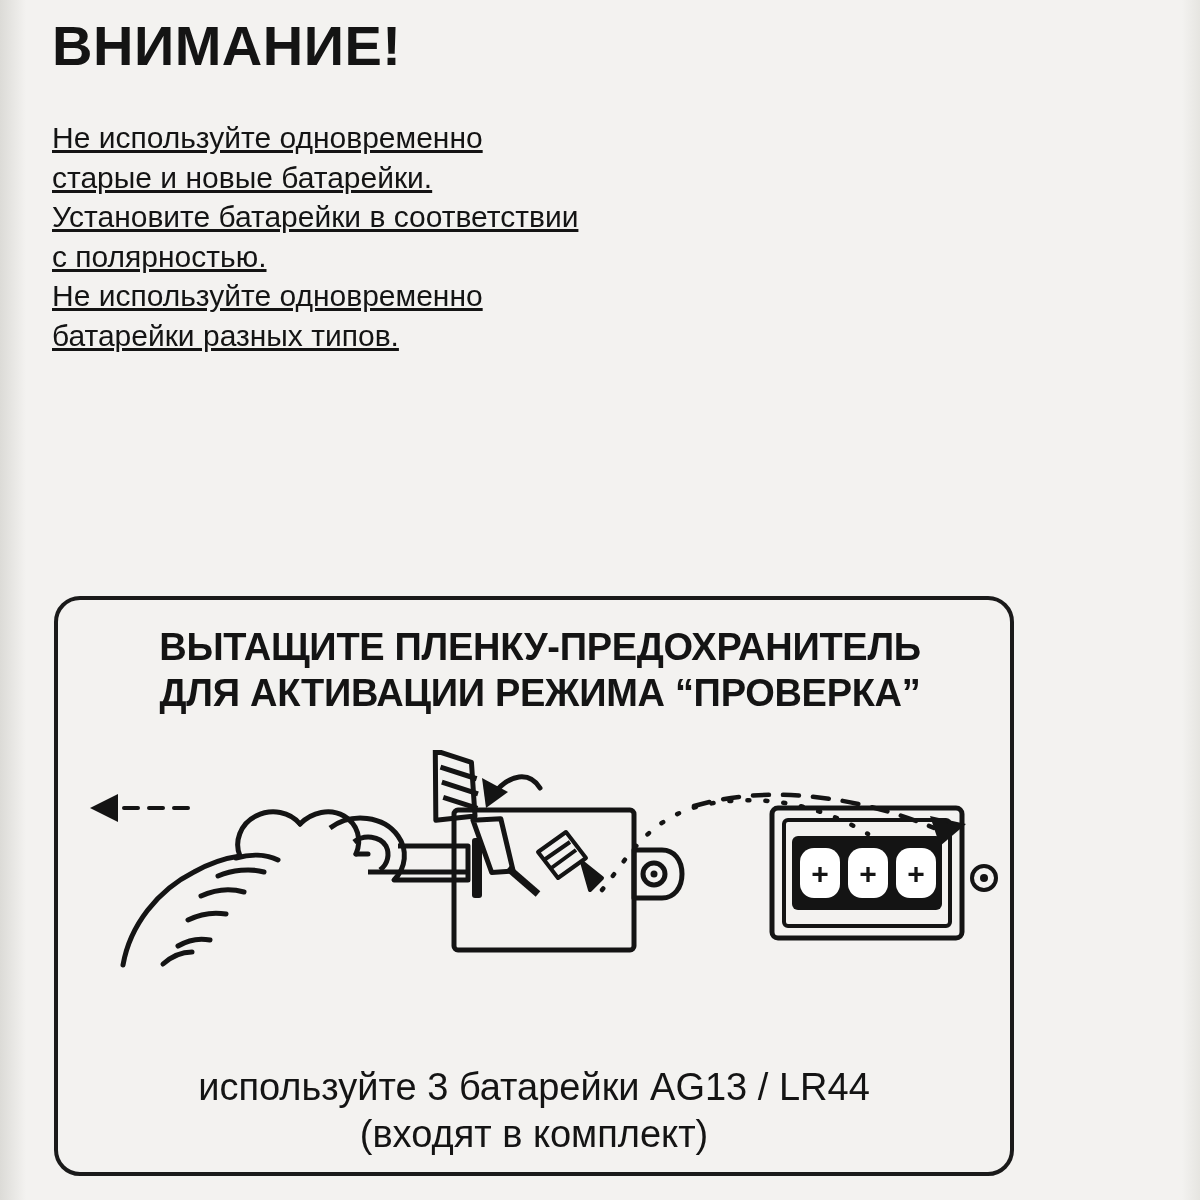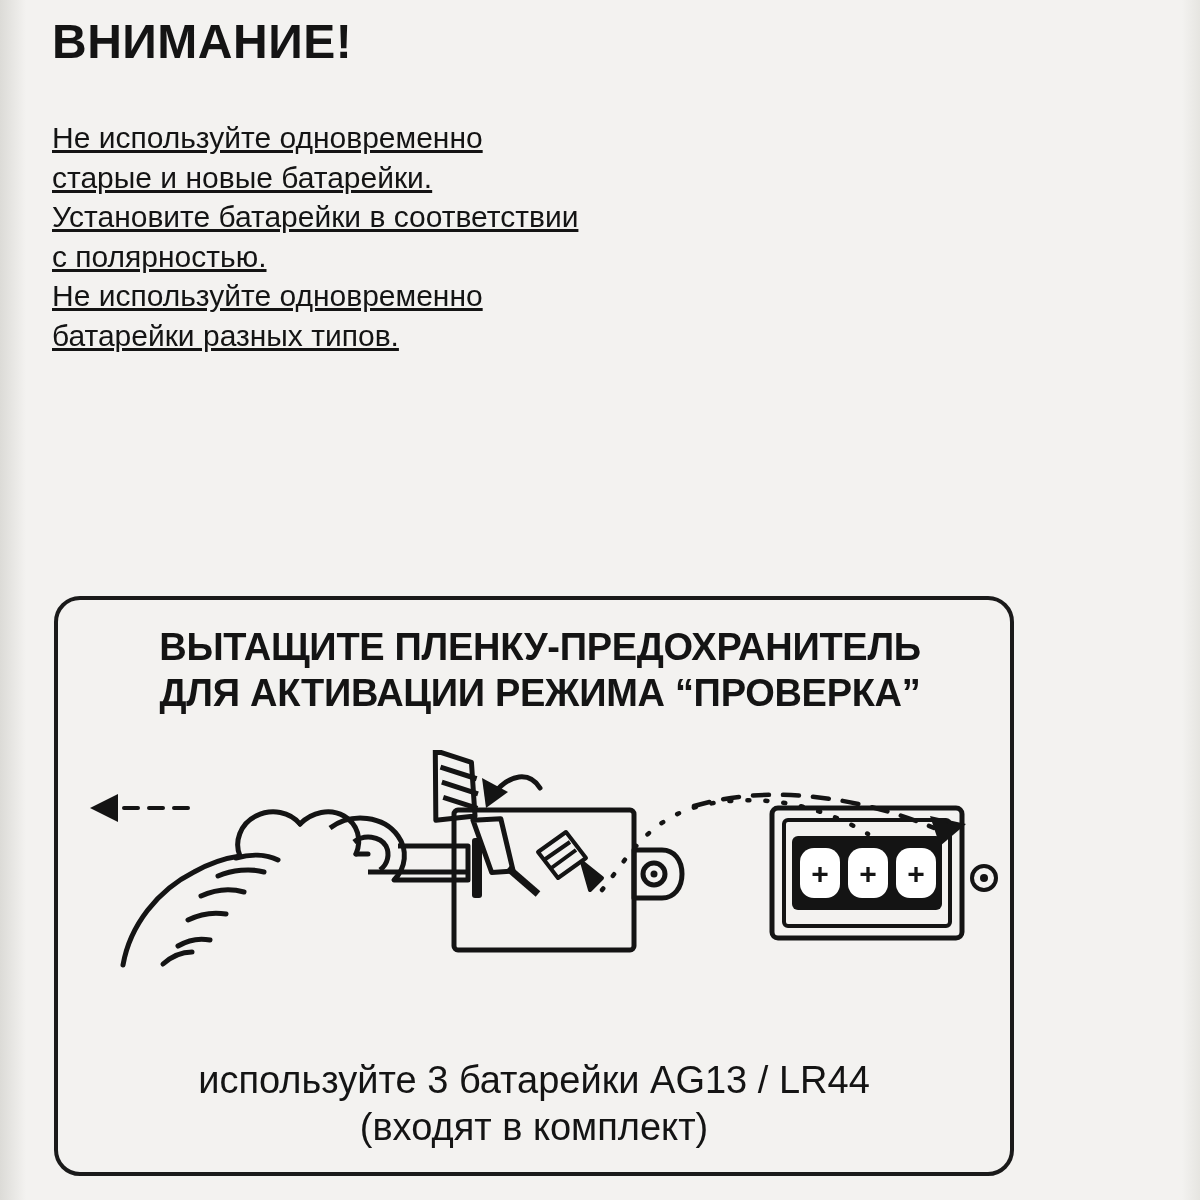--- a/index.html
+++ b/index.html
@@ -36,21 +36,21 @@
     right: 0; top: 0; bottom: 0;
     width: 18px;
     background: linear-gradient(to left, #e6e5e1, #f3f2f0);
     pointer-events: none;
   }
 
   .warning-title {
     position: absolute;
     left: 52px;
     top: 18px;
-    font-size: 48px;
+    font-size: 56px;
     font-weight: bold;
     letter-spacing: 0.5px;
     line-height: 1.0;
   }
 
   .warning-body {
     position: absolute;
     left: 52px;
     top: 118px;
     width: 1010px;
@@ -92,21 +92,21 @@
     left: 10px;
     top: 150px;
     width: 940px;
     height: 260px;
   }
 
   .panel-footer {
     position: absolute;
     left: 0;
     right: 0;
-    bottom: 22px;
+    bottom: 15px;
     text-align: center;
     font-size: 38px;
     line-height: 1.22;
     white-space: pre-line;
   }
 </style>
 </head>
 <body>
 
 <div class="page">

